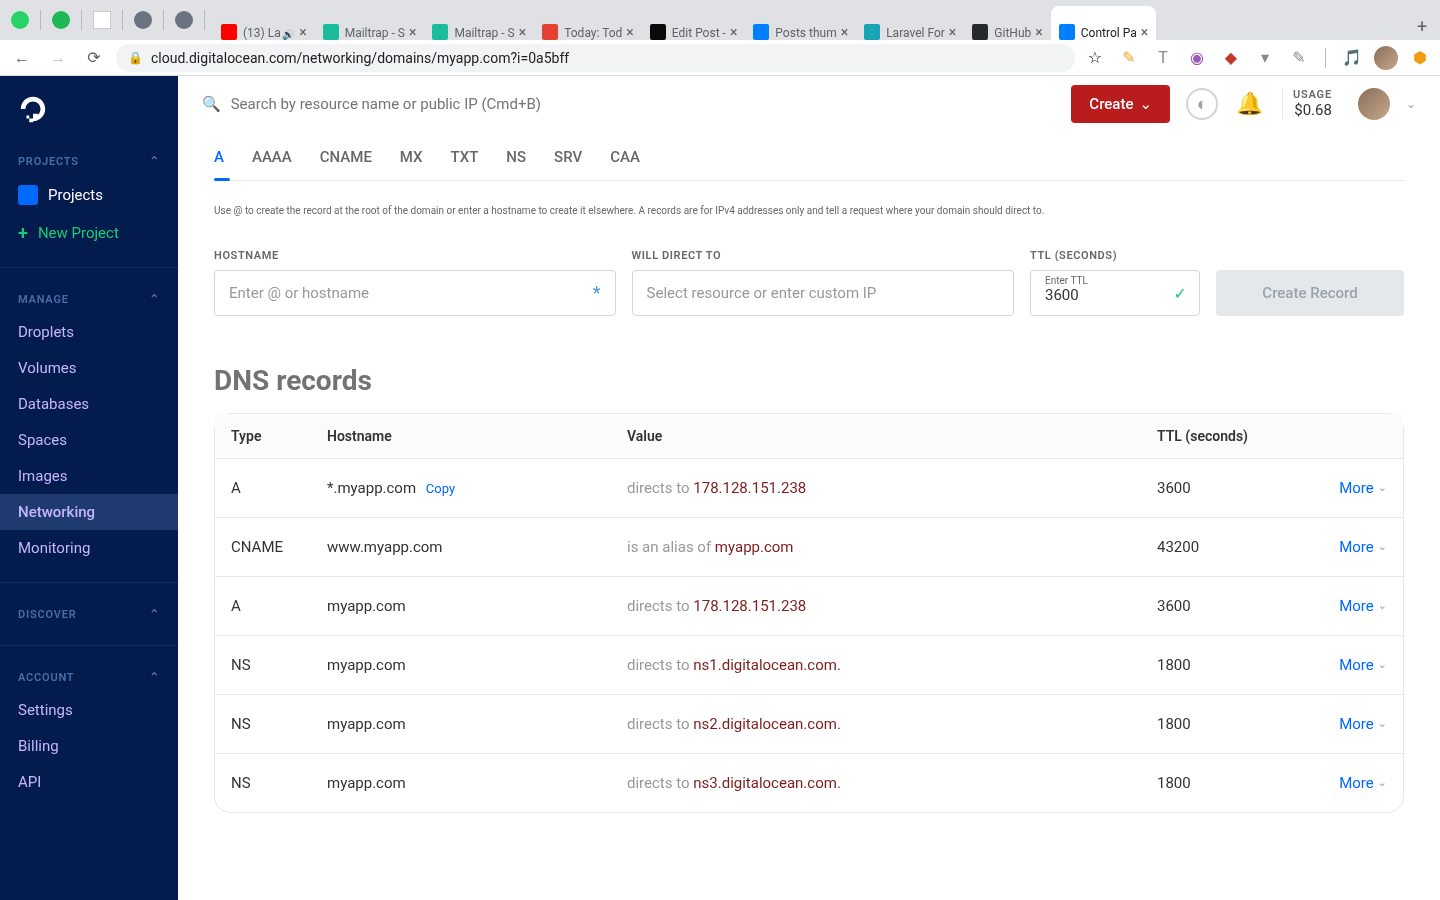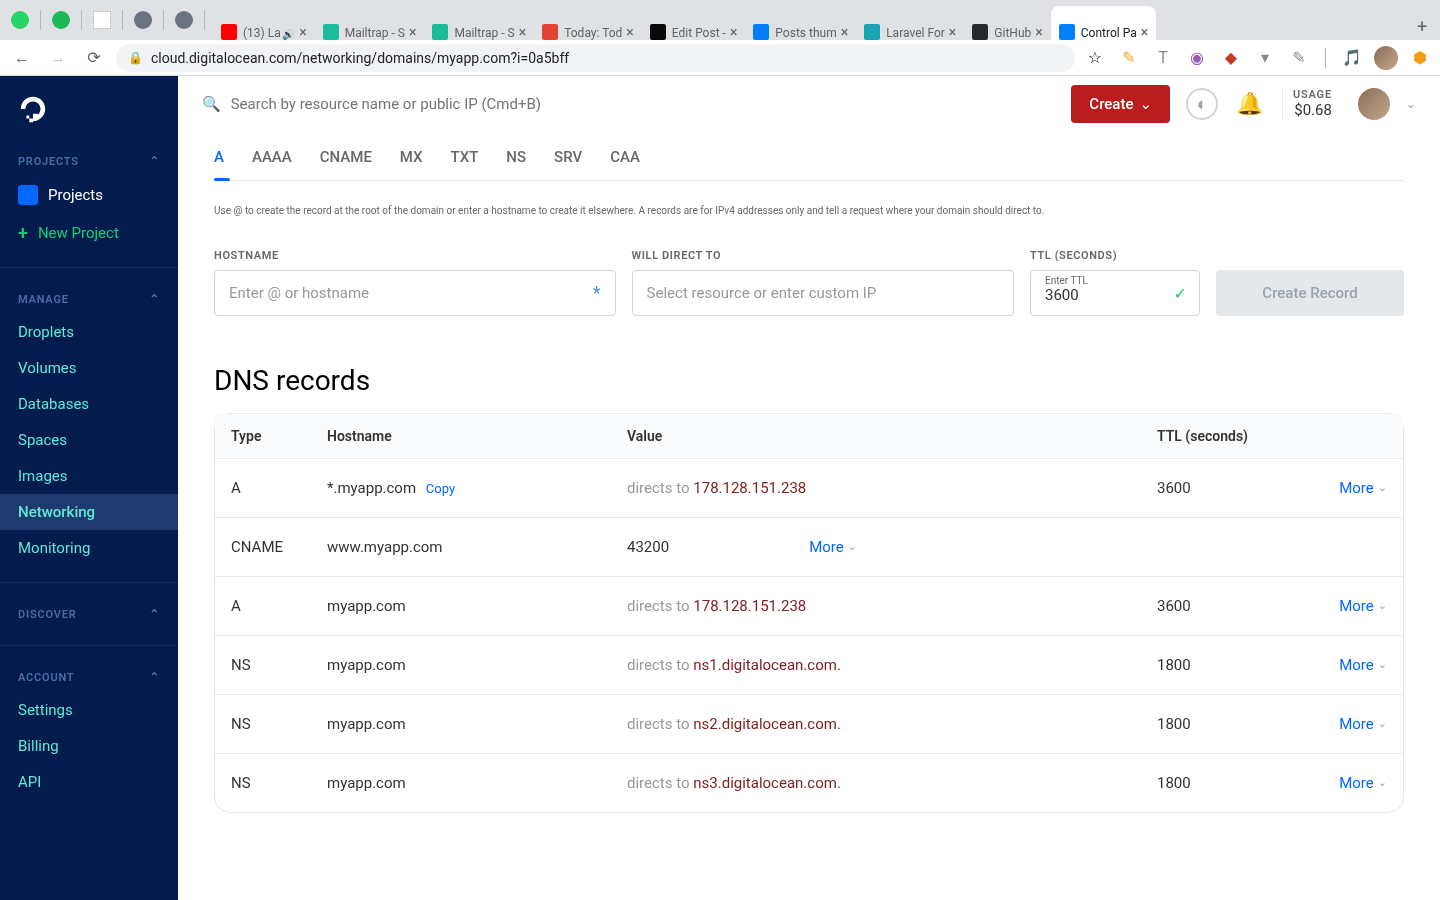--- a/index.html
+++ b/index.html
@@ -28,21 +28,21 @@
 
 
 .app { display:flex; height:824px; position:relative; }
 .sidebar { width:178px; background:#031b4d; color:#fff; height:100%; overflow-y:auto; position:relative; }
 .sidebar::-webkit-scrollbar{width:0}
 .logo-row { padding:18px; }
 .do-logo { width:30px; height:30px; }
 .sec-hdr { display:flex; align-items:center; justify-content:space-between; padding:8px 18px; font-size:11px; letter-spacing:0.8px; color:#4a6da7; font-weight:600; }
 .sec-hdr .chev { font-size:12px; }
 .nav-item { display:flex; align-items:center; padding:9px 18px; font-size:15px; color:#fff; cursor:pointer; }
-.nav-item.sub { color:#5eead4; }
+.nav-item.sub { color:#c4b5fd; }
 .nav-item.active { background:#1e3a6e; font-weight:500; }
 .nav-item .nicon { width:20px; height:20px; margin-right:10px; display:flex; align-items:center; justify-content:center; }
 .new-proj { color:#15cd72; display:flex; align-items:center; padding:8px 18px; font-size:15px; gap:10px; }
 .new-proj .plus { font-size:18px; font-weight:600; }
 .divider { height:1px; background:rgba(255,255,255,0.08); margin:16px 0; }
 
 .main-wrap { flex:1; position:relative; overflow:hidden; }
 .main-scroll { height:100%; overflow-y:auto; }
 .main-scroll::-webkit-scrollbar { width:14px; }
 .main-scroll::-webkit-scrollbar-track { background:#f1f1f1; }
@@ -74,21 +74,21 @@
 .input-box { border:1px solid #d0d5da; border-radius:4px; height:46px; display:flex; align-items:center; padding:0 14px; font-size:15px; color:#676767; position:relative; }
 .input-box input { border:none; outline:none; flex:1; font-size:15px; color:#701a75; }
 .input-box input::placeholder { color:#999; }
 .asterisk { color:#4a90e2; font-size:18px; }
 .ttl-box { border:1px solid #d0d5da; border-radius:4px; height:46px; padding:4px 14px; position:relative; }
 .ttl-lbl { font-size:10px; color:#676767; }
 .ttl-val { font-size:15px; color:#333; }
 .ttl-check { position:absolute; right:12px; top:50%; transform:translateY(-50%); color:#15cd72; font-size:16px; }
 .create-rec-btn { height:46px; background:#e5e8eb; color:#9aa3ab; border:none; border-radius:4px; font-size:15px; font-weight:500; cursor:not-allowed; }
 
-.dns-title { font-size:28px; color:#000000; margin-top:48px; font-weight:400; }
+.dns-title { font-size:28px; color:#737373; margin-top:48px; font-weight:700; }
 .dns-table { border:1px solid #e5e8eb; border-radius:16px; margin-top:16px; }
 .dns-head { display:flex; padding:14px 16px; background:#fafbfc; border-bottom:1px solid #e5e8eb; font-size:14px; font-weight:600; color:#333; }
 .dns-row { display:flex; padding:20px 16px; border-bottom:1px solid #e5e8eb; font-size:15px; align-items:center; }
 .dns-row:last-child { border-bottom:none; }
 .c-type { width:96px; color:#333; }
 .c-host { width:300px; color:#333; }
 .c-val { flex:1; }
 .c-ttl { width:150px; color:#333; }
 .c-more { width:80px; text-align:right; }
 .val-pre { color:#999; } .val-main { color:#7f1d1d; }
@@ -338,20 +338,21 @@
               <div class="dns-row">
                 <div class="c-type">A</div>
                 <div class="c-host">*.myapp.com <span class="copy-link">Copy</span></div>
                 <div class="c-val"><span class="val-pre">directs to </span><span class="val-main">178.128.151.238</span></div>
                 <div class="c-ttl">3600</div>
                 <div class="c-more"><span class="more-link">More <span class="chev">⌄</span></span></div>
               </div>
               <div class="dns-row">
                 <div class="c-type">CNAME</div>
                 <div class="c-host">www.myapp.com</div>
+                <div class="c-val"><span class="val-pre">is an alias of </span><span class="val-main">myapp.com</span></div>
                 <div class="c-ttl">43200</div>
                 <div class="c-more"><span class="more-link">More <span class="chev">⌄</span></span></div>
               </div>
               <div class="dns-row">
                 <div class="c-type">A</div>
                 <div class="c-host">myapp.com</div>
                 <div class="c-val"><span class="val-pre">directs to </span><span class="val-main">178.128.151.238</span></div>
                 <div class="c-ttl">3600</div>
                 <div class="c-more"><span class="more-link">More <span class="chev">⌄</span></span></div>
               </div>

